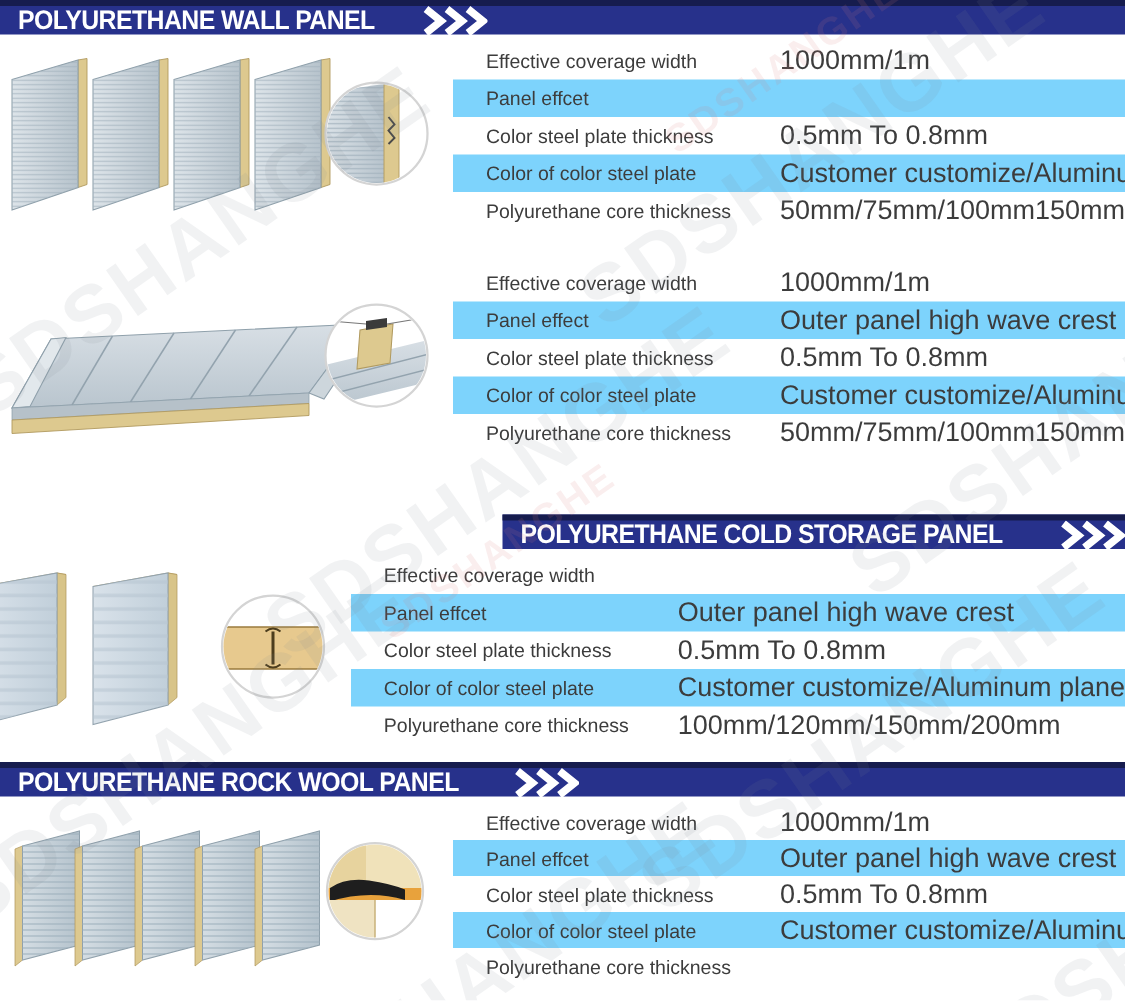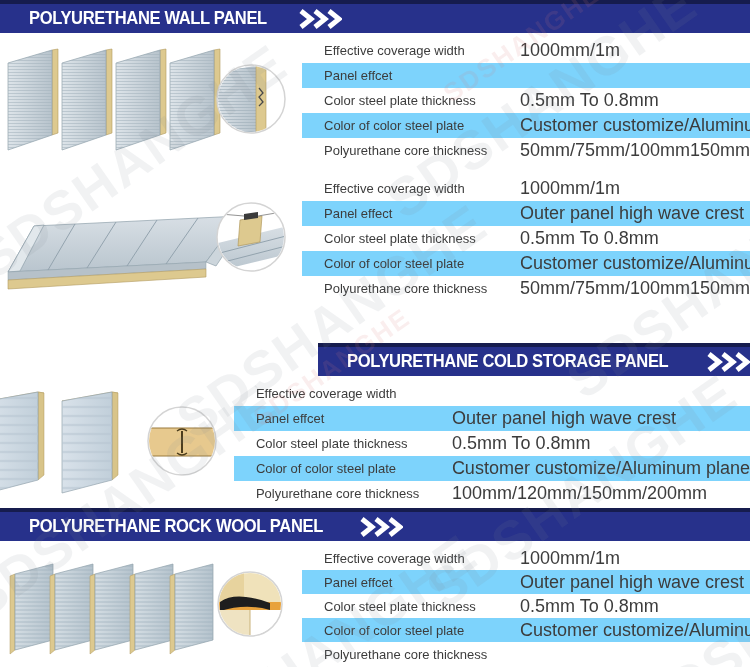--- a/index.html
+++ b/index.html
@@ -8,22 +8,22 @@
     font-family:"Liberation Sans", sans-serif;
   }
   .sec{display:flex;flex-direction:column;}
   .s1{height:171px;}
   .s2{height:172px;}
   .s3{height:165px;align-items:flex-end;}
   .s4{height:159px;}
 
   
   .banner{
-    height:33px;flex:none;background:#27318b;border-top:4px solid #161c4e;
-    box-sizing:border-box;display:flex;align-items:center;padding-left:29px;
+    height:23px;flex:none;background:#27318b;border-top:4px solid #161c4e;
+    box-sizing:border-box;display:flex;align-items:center;padding-left:12px;
   }
   .banner-title{
     color:#ffffff;font-weight:bold;font-size:18px;letter-spacing:-0.4px;
     transform:scaleX(.92);transform-origin:0 50%;white-space:nowrap;
   }
   .chev{margin-left:10px;flex:none;}
   .chev path{fill:none;stroke:#ffffff;stroke-width:5;}
 
   
   .content{flex:1;display:flex;min-height:0;}

